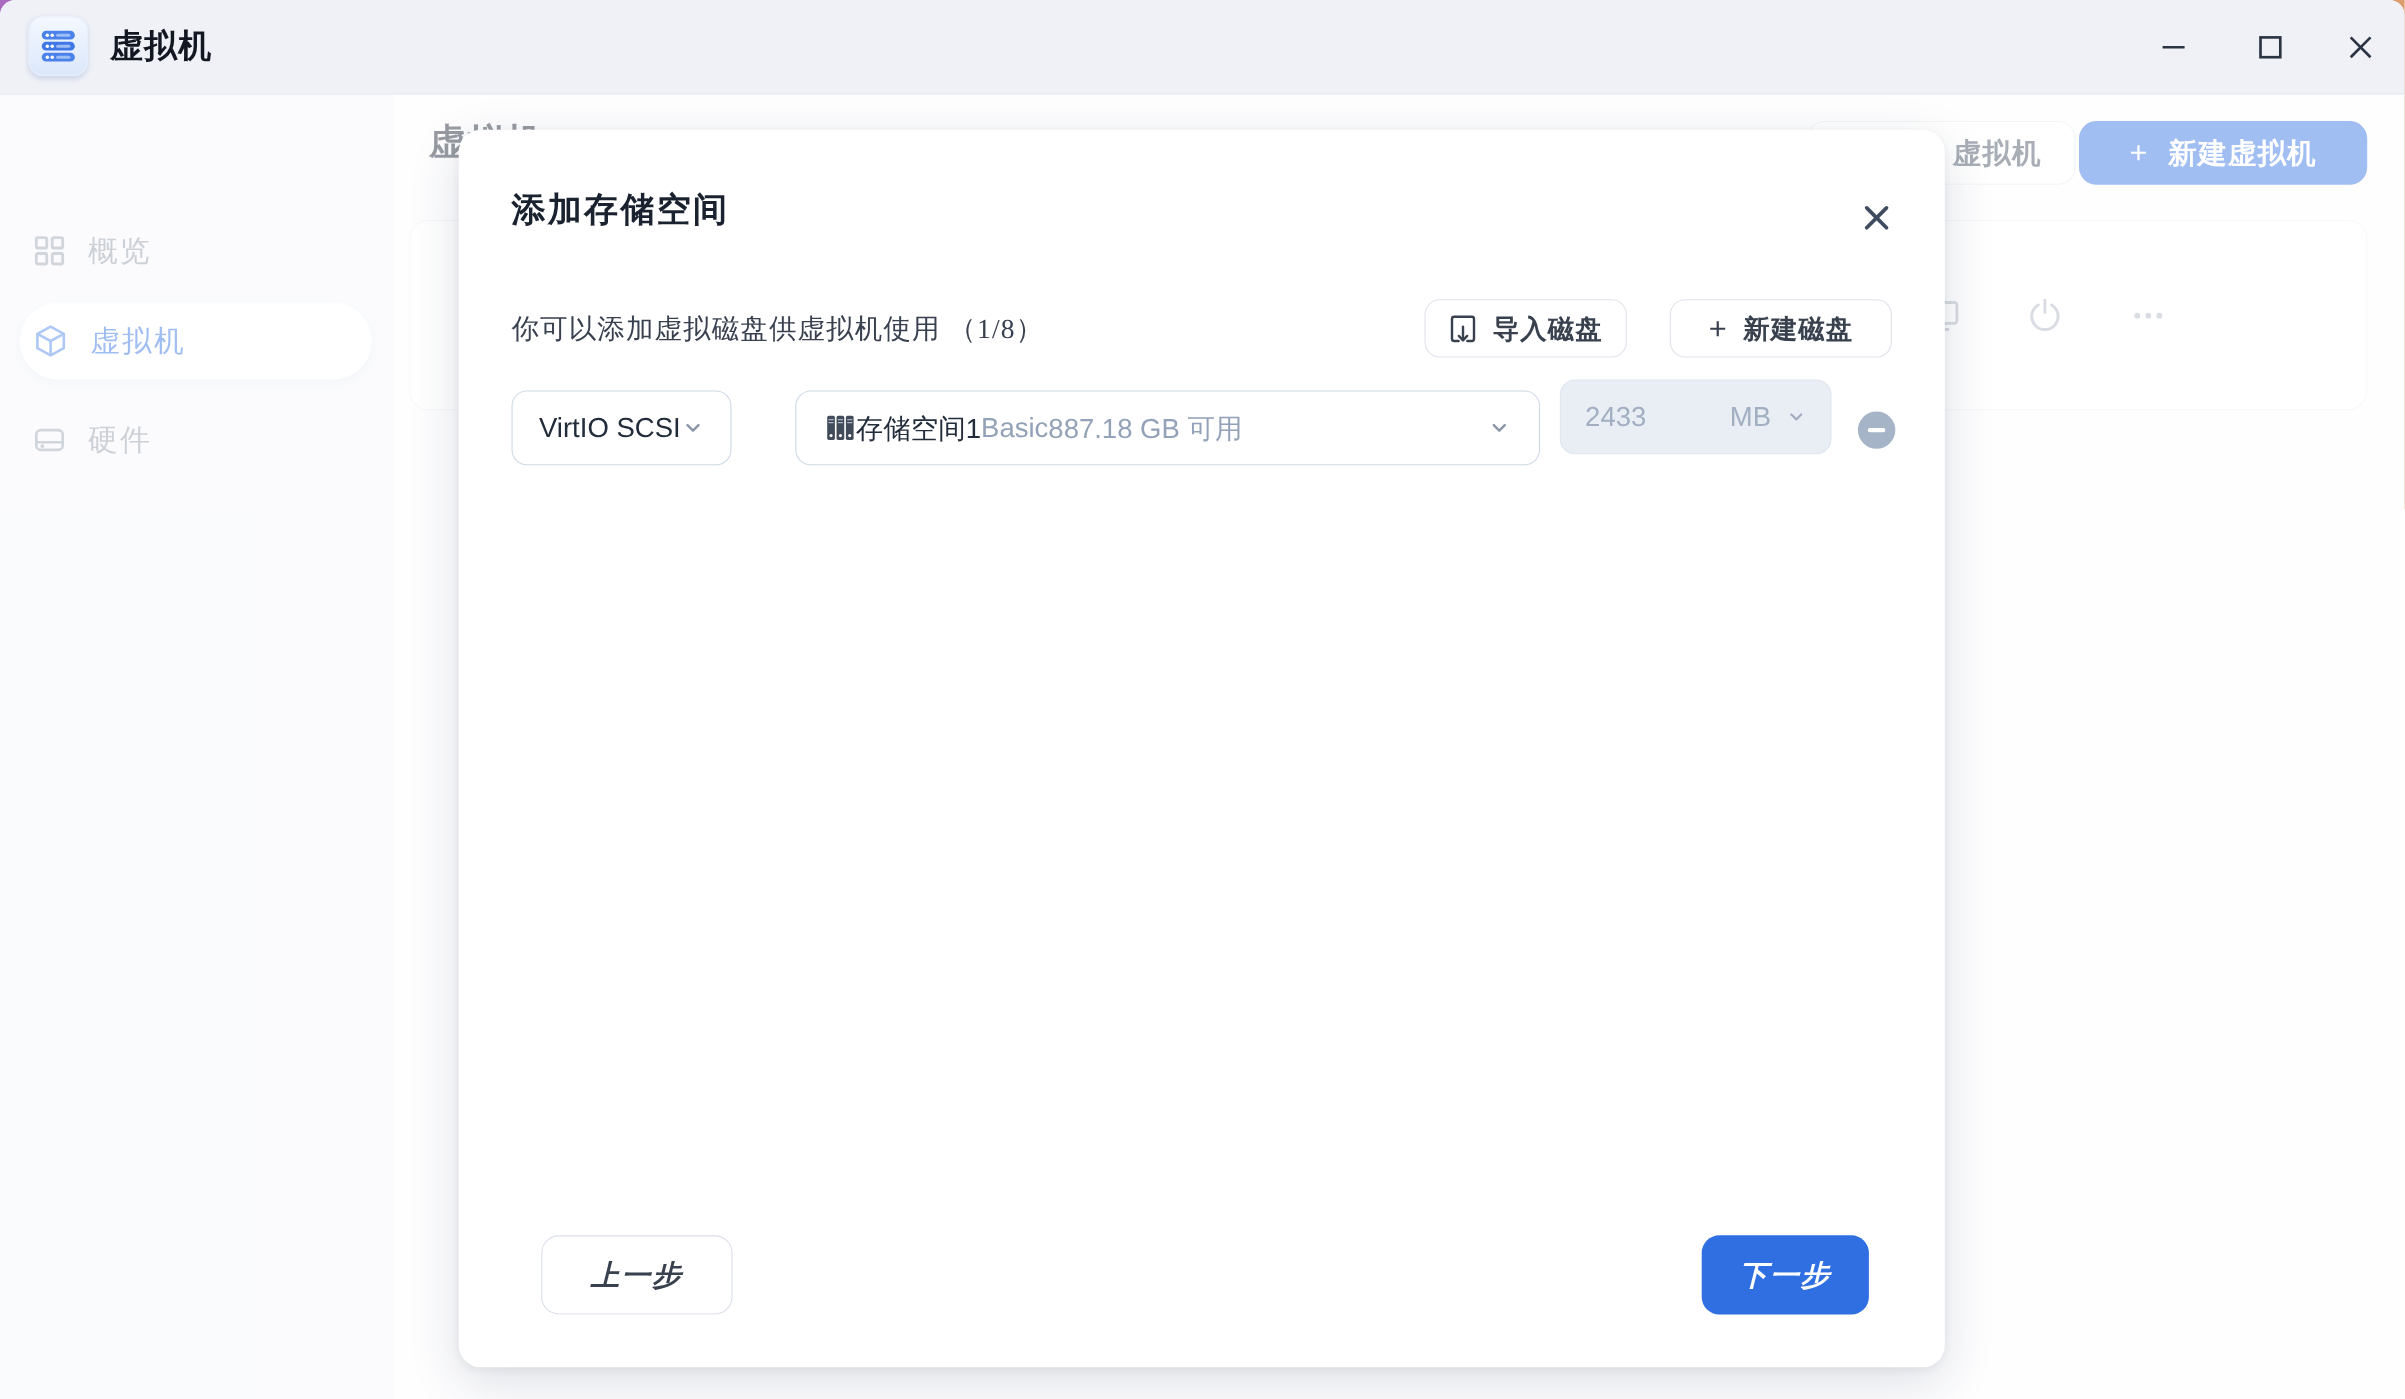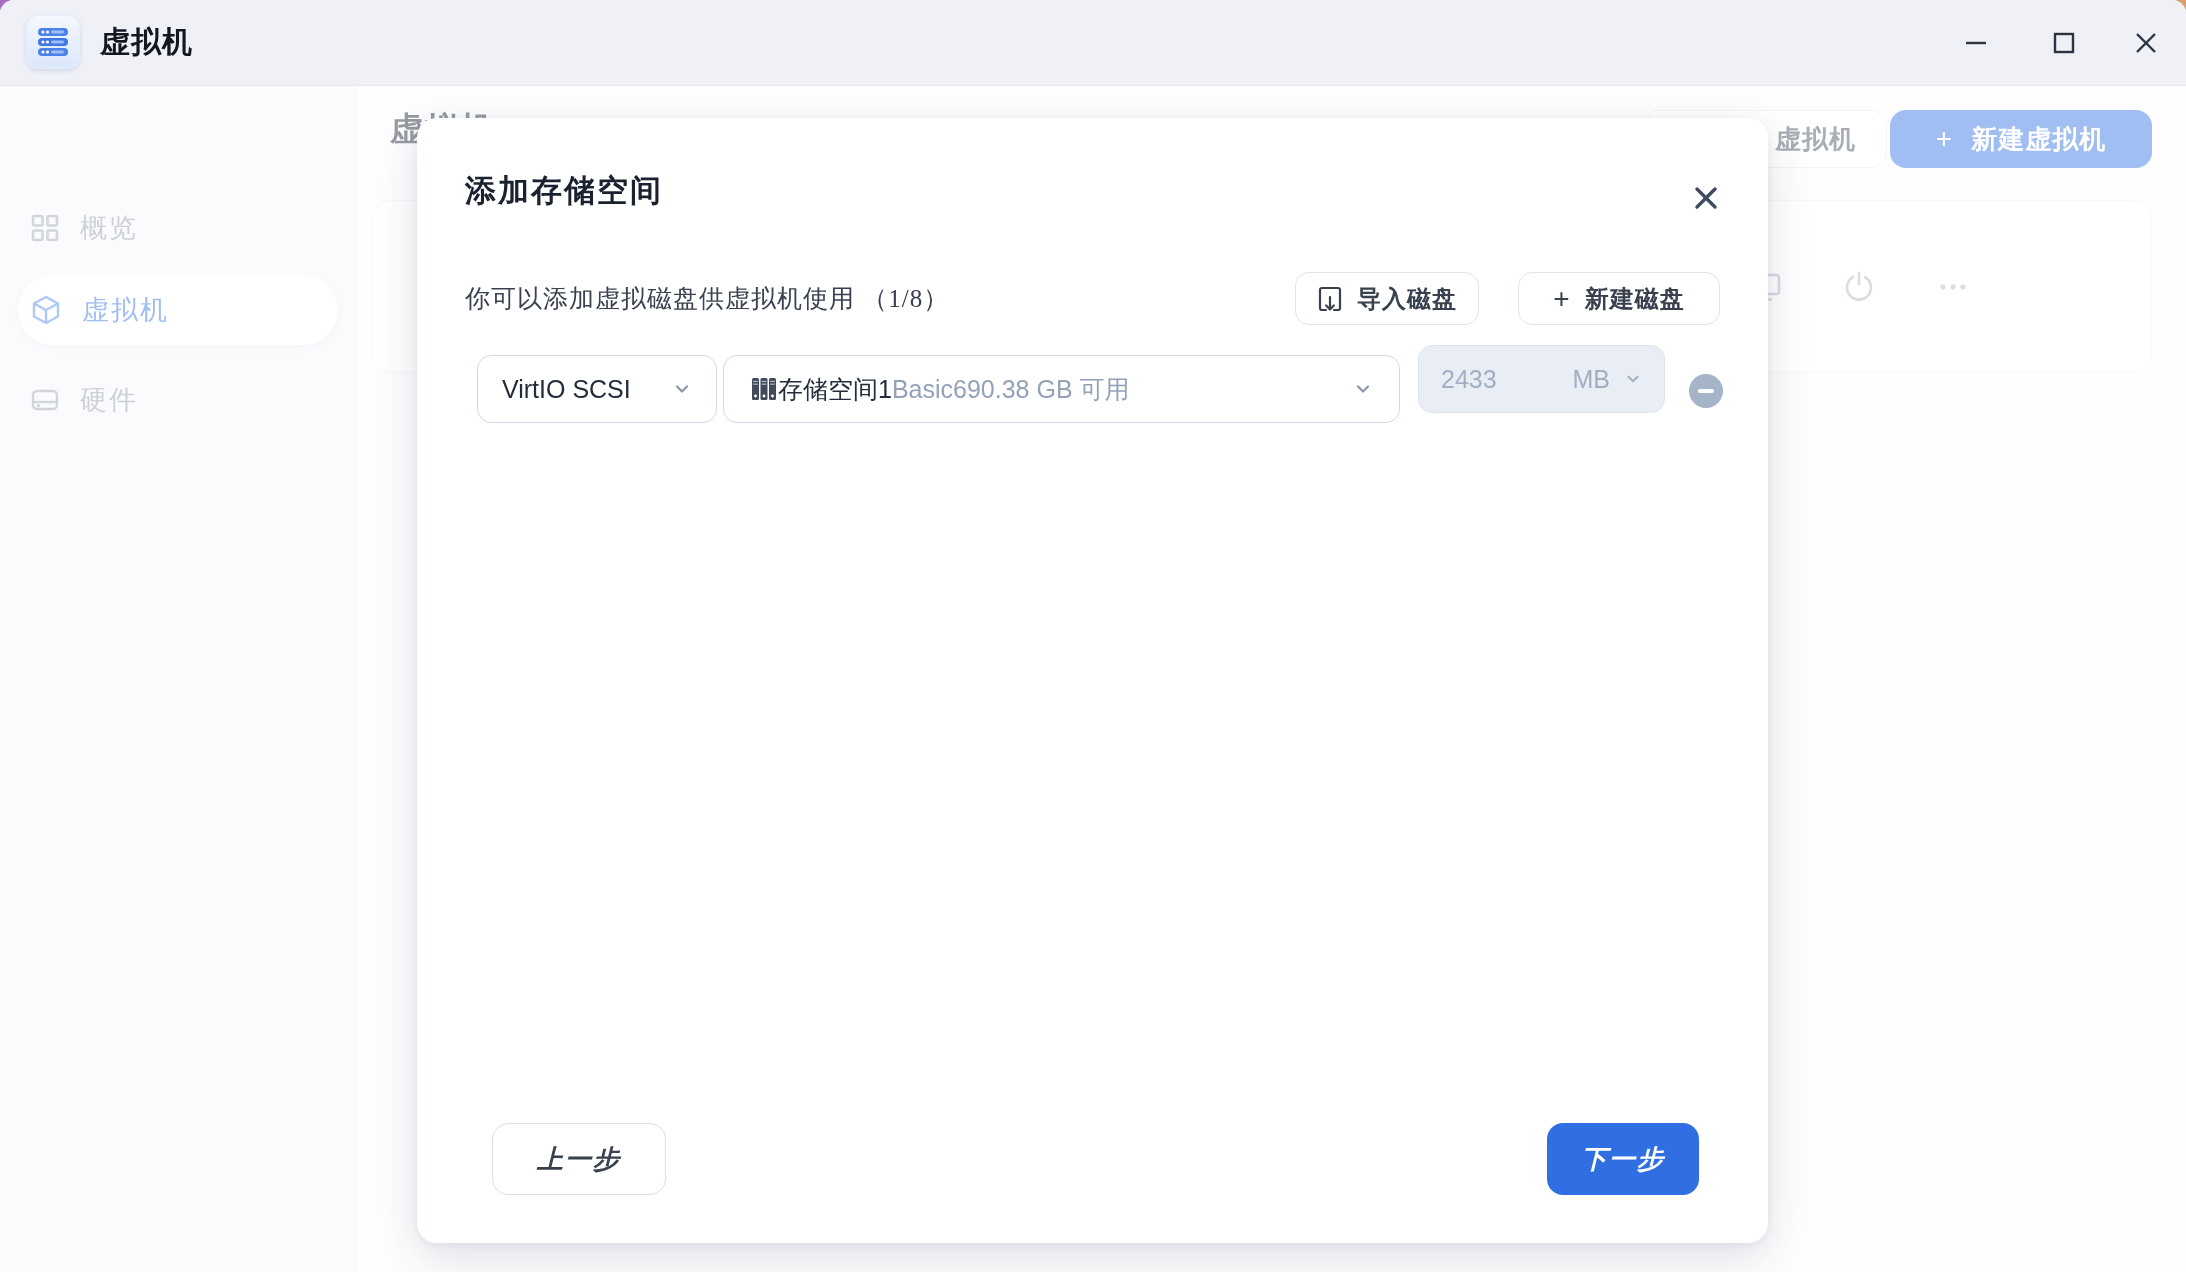--- a/index.html
+++ b/index.html
@@ -76,21 +76,21 @@
   }
   .import-disk{left:878px;width:184px;}
   .new-disk{left:1101px;width:202px;}
   .plus-glyph{font-size:28px;font-weight:normal;color:#39414f;line-height:1;}
   .new-vm .plus-glyph{color:#fff;}
   
   .select{
     position:absolute;top:237px;height:68px;border-radius:14px;border:1px solid #cfd9e6;background:#fff;
     box-sizing:border-box;display:flex;align-items:center;cursor:pointer;font-size:25px;color:#232c3a;
   }
-  .sel-bus{left:60px;width:240px;padding:0 24px;justify-content:space-between;}
+  .sel-bus{left:48px;width:200px;padding:0 24px;justify-content:space-between;}
   .sel-storage{left:306px;width:677px;padding:0 26px;}
   .sel-storage .spacer{flex:1;}
   .muted{color:#93a2b8;}
   .size-input{
     position:absolute;left:1001px;top:227px;width:247px;height:68px;border-radius:14px;
     border:1px solid #dee4ee;background:#e9edf4;box-sizing:border-box;
     display:flex;align-items:center;justify-content:space-between;padding:0 22px;
   }
   .size-input input{
     width:90px;border:none;background:transparent;font-size:25px;color:#a2aec2;
@@ -284,21 +284,21 @@
           <line x1="11.7" y1="9.2" x2="16.3" y2="9.2" stroke="#aeb6c2" stroke-width="1.2"></line>
           <line x1="20.2" y1="6.4" x2="24.8" y2="6.4" stroke="#aeb6c2" stroke-width="1.2"></line>
           <line x1="20.2" y1="9.2" x2="24.8" y2="9.2" stroke="#aeb6c2" stroke-width="1.2"></line>
           <circle cx="5.5" cy="21" r="1.4" fill="#fff"></circle>
           <circle cx="14" cy="21" r="1.4" fill="#fff"></circle>
           <circle cx="22.5" cy="21" r="1.4" fill="#fff"></circle>
         </g>
       </svg>
       <span>存储空间1</span>
       <span class="muted">Basic</span>
-      <span class="muted">690.38 GB 可用</span>
+      <span class="muted">887.18 GB 可用</span>
       <span class="spacer"></span>
       <svg width="20" height="20" viewBox="0 0 20 20">
         <path d="M5 7.5 L10 12.5 L15 7.5" fill="none" stroke="#8b97a9" stroke-width="2.2" stroke-linecap="round" stroke-linejoin="round"></path>
       </svg>
     </div>
 
     <div class="size-input">
       <input type="text" disabled="" value="2433" style="">
       <span class="size-unit">
         <span>MB</span>

